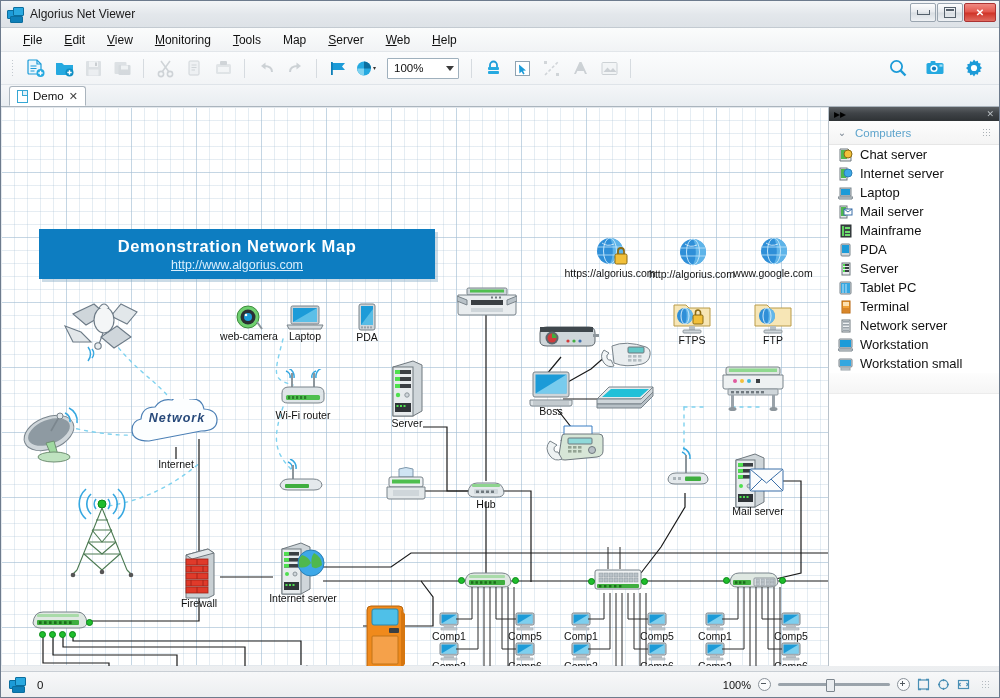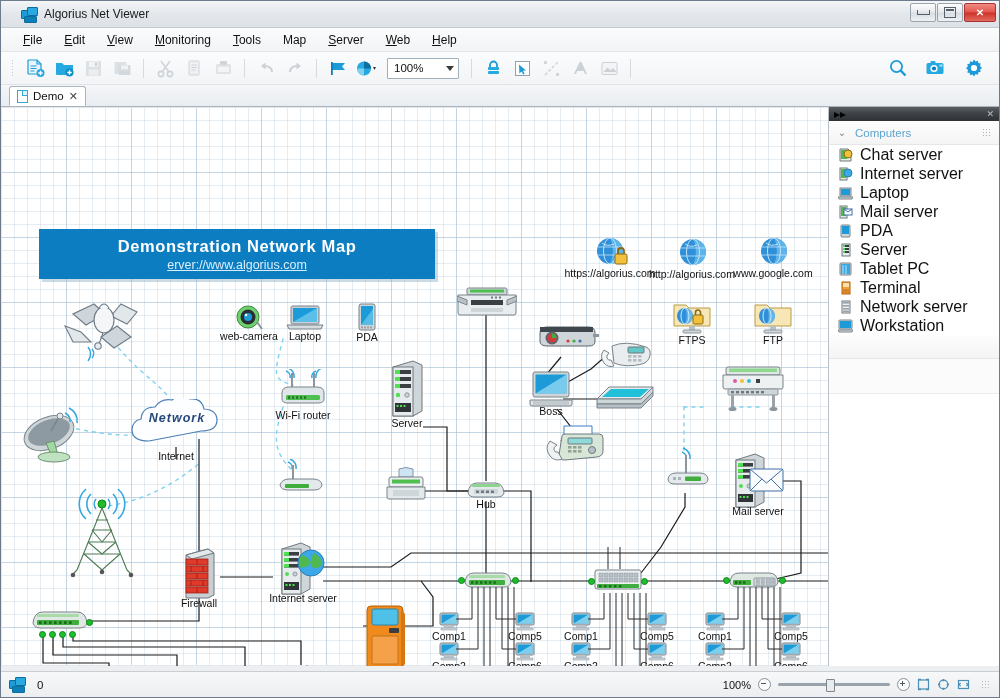--- a/index.html
+++ b/index.html
@@ -13,21 +13,21 @@
     position:relative;width:1000px;height:698px;box-sizing:border-box;
     border:1px solid #6d7b8d;
     background:linear-gradient(180deg,#f6f7f8 0%,#eceef0 100%);
   }
 
   
   .titlebar{
     position:relative;height:27px;box-sizing:border-box;
     background:linear-gradient(180deg,#f3f5f7 0%,#e3e7eb 52%,#dde2e7 100%);
     border-bottom:1px solid #c3cad1;
-    display:flex;align-items:center;padding-left:20px;
+    display:flex;align-items:center;padding-left:6px;
   }
   .title-ico{width:17px;height:15px;position:relative;margin-right:6px;flex:0 0 auto;}
   .title-ico i{position:absolute;display:block;background:#1c9bd8;border:1px solid #0b6e9e;border-radius:1px;}
   .title-ico i.a{left:0;top:3px;width:9px;height:7px;}
   .title-ico i.b{left:6px;top:0px;width:9px;height:7px;background:#2aa9e0;}
   .title-ico i.c{left:3px;top:9px;width:11px;height:5px;background:#0e7fb8;}
   .title-text{font-size:12px;color:#1b1b1b;}
   .wbtns{position:absolute;right:3px;top:2px;display:flex;gap:1px;}
   .wbtn{
     width:26px;height:19px;box-sizing:border-box;
@@ -144,21 +144,21 @@
   }
   .grp .chev{width:14px;color:#7b8794;font-size:10px;text-align:center;}
   .grp .gname{flex:1;color:#67a9cf;font-size:11.5px;padding-left:6px;}
   .grp.open .gname{color:#5ea4cc;}
   .grp .gridico{
     width:9px;height:9px;opacity:.55;
     background-image:radial-gradient(#6b7680 45%, transparent 46%);
     background-size:3px 3px;
   }
   .itm{
-    height:19px;display:flex;align-items:center;padding-left:9px;gap:7px;font-size:16px;color:#111;
+    height:19px;display:flex;align-items:center;padding-left:9px;gap:7px;font-size:13px;color:#111;
     background:#fff;
   }
   .itm .ico{width:15px;height:14px;flex:0 0 auto;position:relative;}
   .sb-pad{background:#fff;flex:1;border-top:1px solid #ececec;}
 
   
   .statusbar{
     position:absolute;left:0;right:0;bottom:0;height:26px;box-sizing:border-box;
     background:linear-gradient(180deg,#f7f8f9 0%,#eceef0 100%);
     border-top:1px solid #c8ced4;display:flex;align-items:center;padding:0 8px;
@@ -413,21 +413,21 @@
           <path d="M420 474 L828 474"></path>
 
           <path d="M778 374 L800 374 L800 466 L766 474"></path>
 
           <path d="M684 386 L684 400 L660 440 L640 466"></path>
         </g>
       </svg>
 
       <div class="banner">
         <div class="t1">Demonstration  Network  Map</div>
-        <div class="t2">erver://www.algorius.com</div>
+        <div class="t2">http://www.algorius.com</div>
       </div>
 
       <div class="node" style="left:58px;top:185px">
         <svg width="95" height="70" viewBox="0 0 95 70">
           <g stroke="#6c7a86" stroke-width="1.1">
             <path d="M35 12 L14 22 L27 33 L46 22z" fill="#cfd6db"></path>
             <path d="M58 34 L42 45 L55 56 L72 45z" fill="#cfd6db"></path>
             <path d="M22 40 L6 34 L14 50 L32 50z" fill="#e2e7ea"></path>
             <path d="M62 12 L78 20 L68 32 L52 24z" fill="#e2e7ea"></path>
             <ellipse cx="45" cy="28" rx="10" ry="13" fill="#f4f6f7"></ellipse>
@@ -480,21 +480,21 @@
         </svg>
       </div>
 
       <div class="node" style="left:124px;top:292px">
         <svg width="104" height="50" viewBox="0 0 104 50">
           <path d="M24 42 q-17 0 -17 -11 q0 -9 9 -11 q1 -12 14 -12 q6 -9 17 -7 q8 -7 18 -1 q12 -1 14 10 q13 1 13 11 q0 11 -16 11z" fill="#fcfeff" stroke="#4b7fb5" stroke-width="1.2"></path>
         </svg>
         <div class="lbl" style="left:52px;top:14px;color:#27497a;font-style:italic;font-weight:bold;font-size:12.5px;letter-spacing:1px;">Network</div>
       </div>
       <div class="node" style="left:150px;top:344px;width:50px">
-        <div class="lbl" style="left:25px;top:0">Internet</div>
+        <div class="lbl" style="left:25px;top:8px">Internet</div>
       </div>
 
       <div class="node" style="left:234px;top:198px">
         <svg width="28" height="26" viewBox="0 0 28 26">
           <circle cx="13" cy="12" r="11" fill="#6fd06f" stroke="#3d8b3d"></circle>
           <circle cx="13" cy="12" r="7.5" fill="#2b2f33"></circle>
           <circle cx="13" cy="12" r="4" fill="#1c9bd8"></circle>
           <circle cx="11" cy="10" r="1.3" fill="#fff"></circle>
           <path d="M22 17 l5 7" stroke="#8a949b" stroke-width="2"></path>
         </svg>
@@ -1183,20 +1183,32 @@
             <span class="ico"><svg width="15" height="14">
                 <rect x="2" y="1" width="7" height="12" fill="#e7ebed" stroke="#6f787e"></rect>
                 <rect x="3" y="2" width="5" height="9" fill="#4fb84f"></rect>
                 <rect x="6" y="4" width="8" height="6" fill="#fff" stroke="#3b6fa8"></rect>
                 <path d="M6 4l4 3 4-3" fill="none" stroke="#3b6fa8"></path>
               </svg></span>
             <span>Mail server</span>
           </div>
           <div class="itm">
             <span class="ico"><svg width="15" height="14">
+                <rect x="3" y="1" width="10" height="12" fill="#3e4549" stroke="#2b3033"></rect>
+                <rect x="4" y="2" width="2" height="10" fill="#5fd35f"></rect>
+                <g fill="#6fe06f">
+                  <rect x="7" y="3" width="5" height="2"></rect>
+                  <rect x="7" y="7" width="5" height="2"></rect>
+                  <rect x="7" y="10" width="5" height="2"></rect>
+                </g>
+              </svg></span>
+            <span>Mainframe</span>
+          </div>
+          <div class="itm">
+            <span class="ico"><svg width="15" height="14">
                 <rect x="3" y="1" width="9" height="12" rx="1" fill="#cfd6da" stroke="#79838a"></rect>
                 <rect x="4" y="2" width="7" height="8" fill="#1c9bd8"></rect>
               </svg></span>
             <span>PDA</span>
           </div>
           <div class="itm">
             <span class="ico"><svg width="15" height="14">
                 <rect x="4" y="1" width="8" height="12" fill="#e7ebed" stroke="#6f787e"></rect>
                 <g fill="#3a3f43">
                   <rect x="5" y="2" width="6" height="2"></rect>
@@ -1242,20 +1254,28 @@
             <span>Network server</span>
           </div>
           <div class="itm">
             <span class="ico"><svg width="15" height="14">
                 <rect x="1" y="1" width="13" height="9" rx="1" fill="#cfd6da" stroke="#79838a"></rect>
                 <rect x="2" y="2" width="11" height="7" fill="#1c9bd8"></rect>
                 <path d="M0 11h15l-1 2H1z" fill="#dde3e6" stroke="#79838a"></path>
               </svg></span>
             <span>Workstation</span>
           </div>
+          <div class="itm">
+            <span class="ico"><svg width="15" height="14">
+                <rect x="1" y="2" width="13" height="8" rx="1" fill="#cfd6da" stroke="#79838a"></rect>
+                <rect x="2" y="3" width="11" height="6" fill="#35a7e0"></rect>
+                <rect x="3" y="11" width="9" height="2" fill="#cfd6da" stroke="#9aa3aa"></rect>
+              </svg></span>
+            <span>Workstation small</span>
+          </div>
           <div class="grp"></div>
         </div>
       <div class="sb-pad"></div>
     </div>
   </div>
 
   <div class="statusbar">
     <div class="sb-left">
       <span class="title-ico">
           <i class="a"></i>

